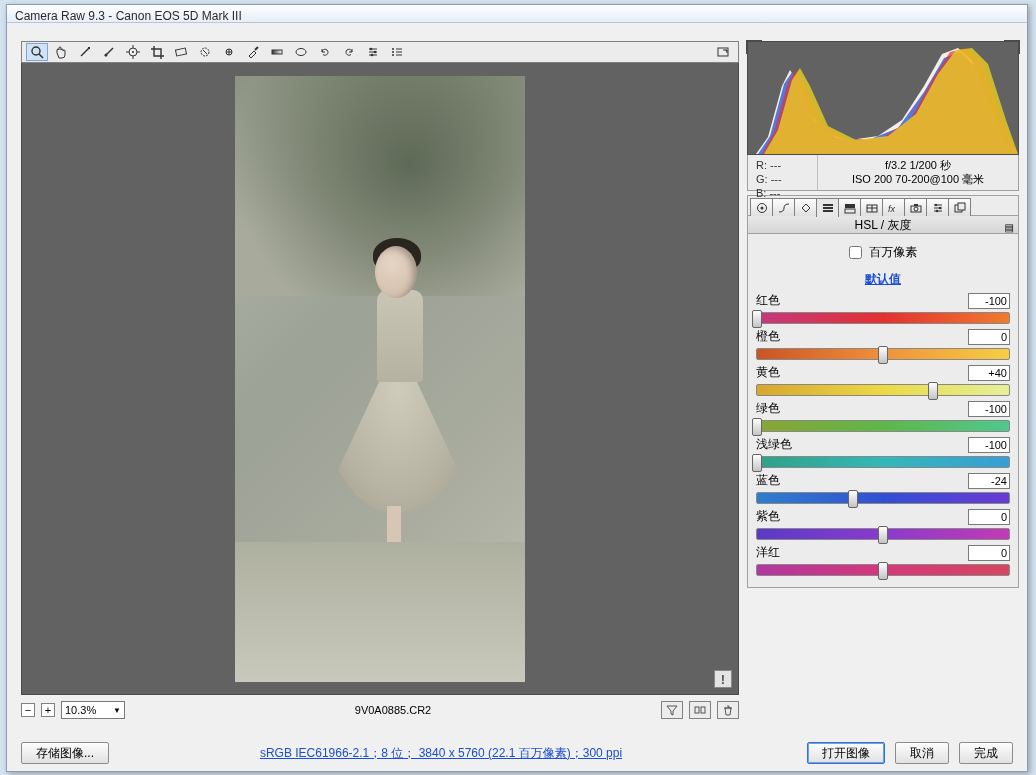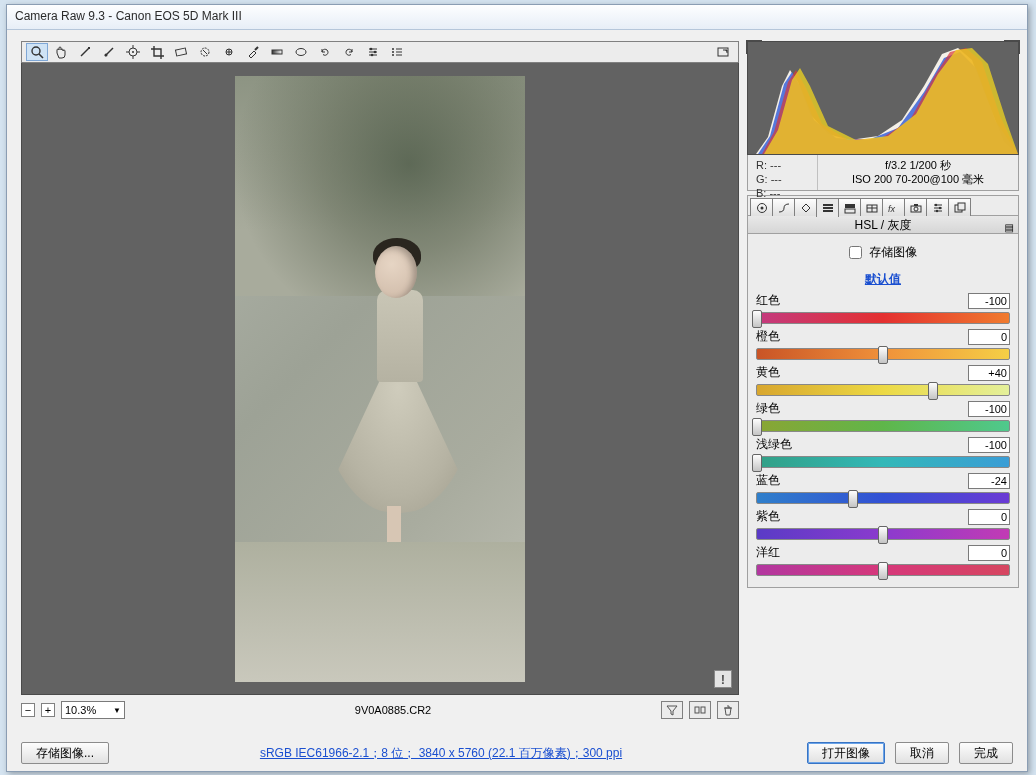--- a/index.html
+++ b/index.html
@@ -1,18 +1,18 @@
 <!DOCTYPE html>
 <html><head>
 <meta charset="utf-8">
 <style>
 * { margin:0; padding:0; box-sizing:border-box; font-family:"Microsoft YaHei", Tahoma, Arial, sans-serif; }
 body { background:#d4e3f0; width:1036px; height:775px; overflow:hidden; position:relative; }
 .win { position:absolute; left:6px; top:4px; width:1022px; height:768px; background:#f0f0f0; border:1px solid #8a9db3; box-shadow:2px 2px 6px rgba(0,0,0,.3); }
-.titlebar { height:25px; background:linear-gradient(#fdfeff,#e7eef7); border-bottom:1px solid #b5c6da; font-size:12px; line-height:22px; padding-left:8px; color:#2b2b2b; }
+.titlebar { height:18px; background:linear-gradient(#fdfeff,#e7eef7); border-bottom:1px solid #b5c6da; font-size:12px; line-height:22px; padding-left:8px; color:#2b2b2b; }
 .content { position:absolute; top:22px; left:0; right:0; bottom:0; }
 
 
 .left { position:absolute; left:14px; top:14px; width:718px; }
 .toolbar { height:22px; border:1px solid #808080; background:#ececec; display:flex; align-items:center; padding:0 4px; gap:2px; }
 .toolbar .tbtn { width:22px; height:18px; display:flex; align-items:center; justify-content:center; cursor:pointer; border:1px solid transparent; }
 .toolbar .tbtn.active { background:#cfe3f5; border:1px solid #7fa7d6; }
 .toolbar .spacer { flex:1; }
 .preview { height:632px; border:1px solid #4a4a4a; border-top:none; background:#626262; position:relative; display:flex; align-items:center; justify-content:center; }
 .photo { width:290px; height:606px; background:linear-gradient(135deg,#b2b6ab 0%, #9da296 40%, #a9ac9f 70%, #c0c1b6 100%); position:relative; overflow:hidden; }
@@ -347,21 +347,21 @@
       </div>
 
       <div class="panelhead">
         <span>HSL / 灰度</span>
         <span class="menu">▤</span>
       </div>
 
       <div class="panelbody">
         <div class="chkrow">
           <input type="checkbox" style="">
-          <span>存储图像</span>
+          <span>百万像素</span>
         </div>
         <div class="deflink"><span>默认值</span></div>
         <div id="sliders">
             <div class="slrow">
               <div class="slhead">
                 <span class="lbl">红色</span>
                 <input type="text" value="-100" style="">
               </div>
               <div class="track" style="background:linear-gradient(90deg,#c33a7f,#e43030,#f07b2e)">
                 <div class="thumb" style="left:0%"></div>

